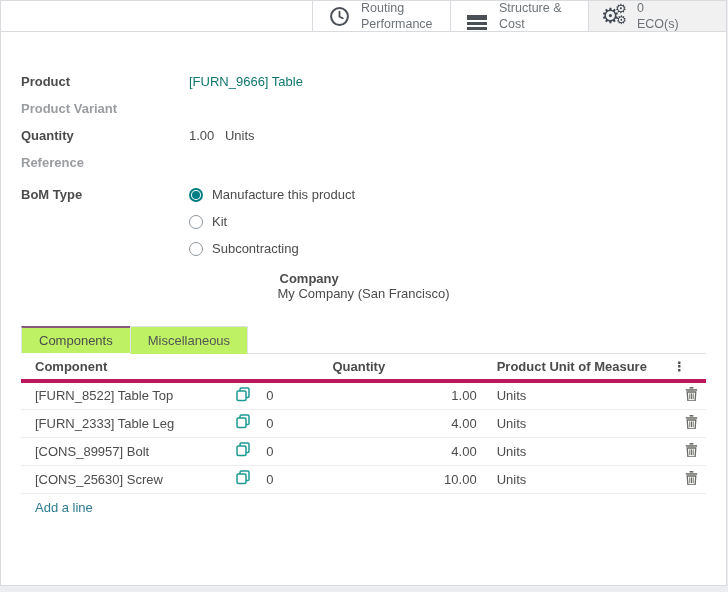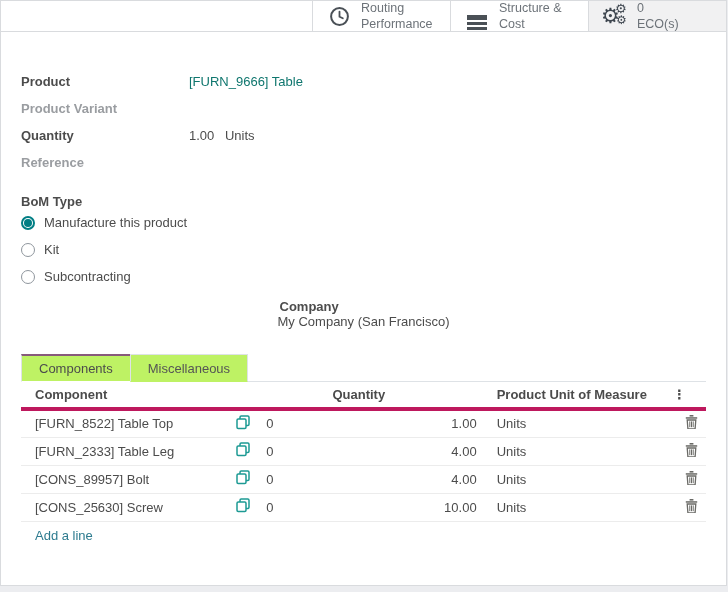--- a/index.html
+++ b/index.html
@@ -52,21 +52,21 @@
   .field-row.top { align-items: flex-start; }
   .o-label {
     width: 168px; flex-shrink: 0;
     font-size: 13px; font-weight: bold; color: #4c4c4c;
   }
   .o-label.muted { font-weight: bold; color: #9a9da1; }
   .o-value { font-size: 13px; color: #4c4c4c; }
   .o-link { color: #0f766e; cursor: pointer; text-decoration: none; }
   .qty-pair span + span { margin-left: 7px; }
 
-  .bom-type-row { margin-top: 12px; flex-direction: column; }
+  .bom-type-row { margin-top: 5px; }
   .radio-group { display: flex; flex-direction: column; }
   .radio-opt { display: flex; align-items: center; min-height: 27px; cursor: pointer; }
   .radio {
     width: 14px; height: 14px; border-radius: 50%;
     border: 1px solid #8f969d; background: #fff;
     display: inline-block; position: relative; flex-shrink: 0;
   }
   .radio.checked { border: 2px solid #017e84; }
   .radio.checked::after {
     content: ""; position: absolute; left: 1px; top: 1px; right: 1px; bottom: 1px;

